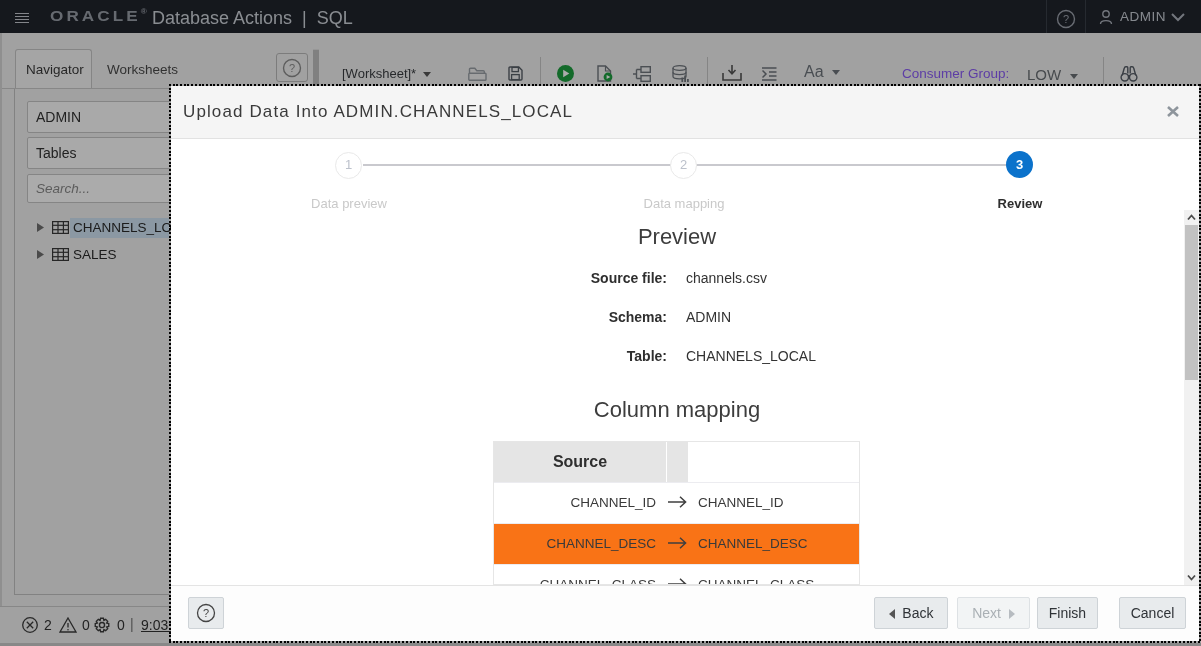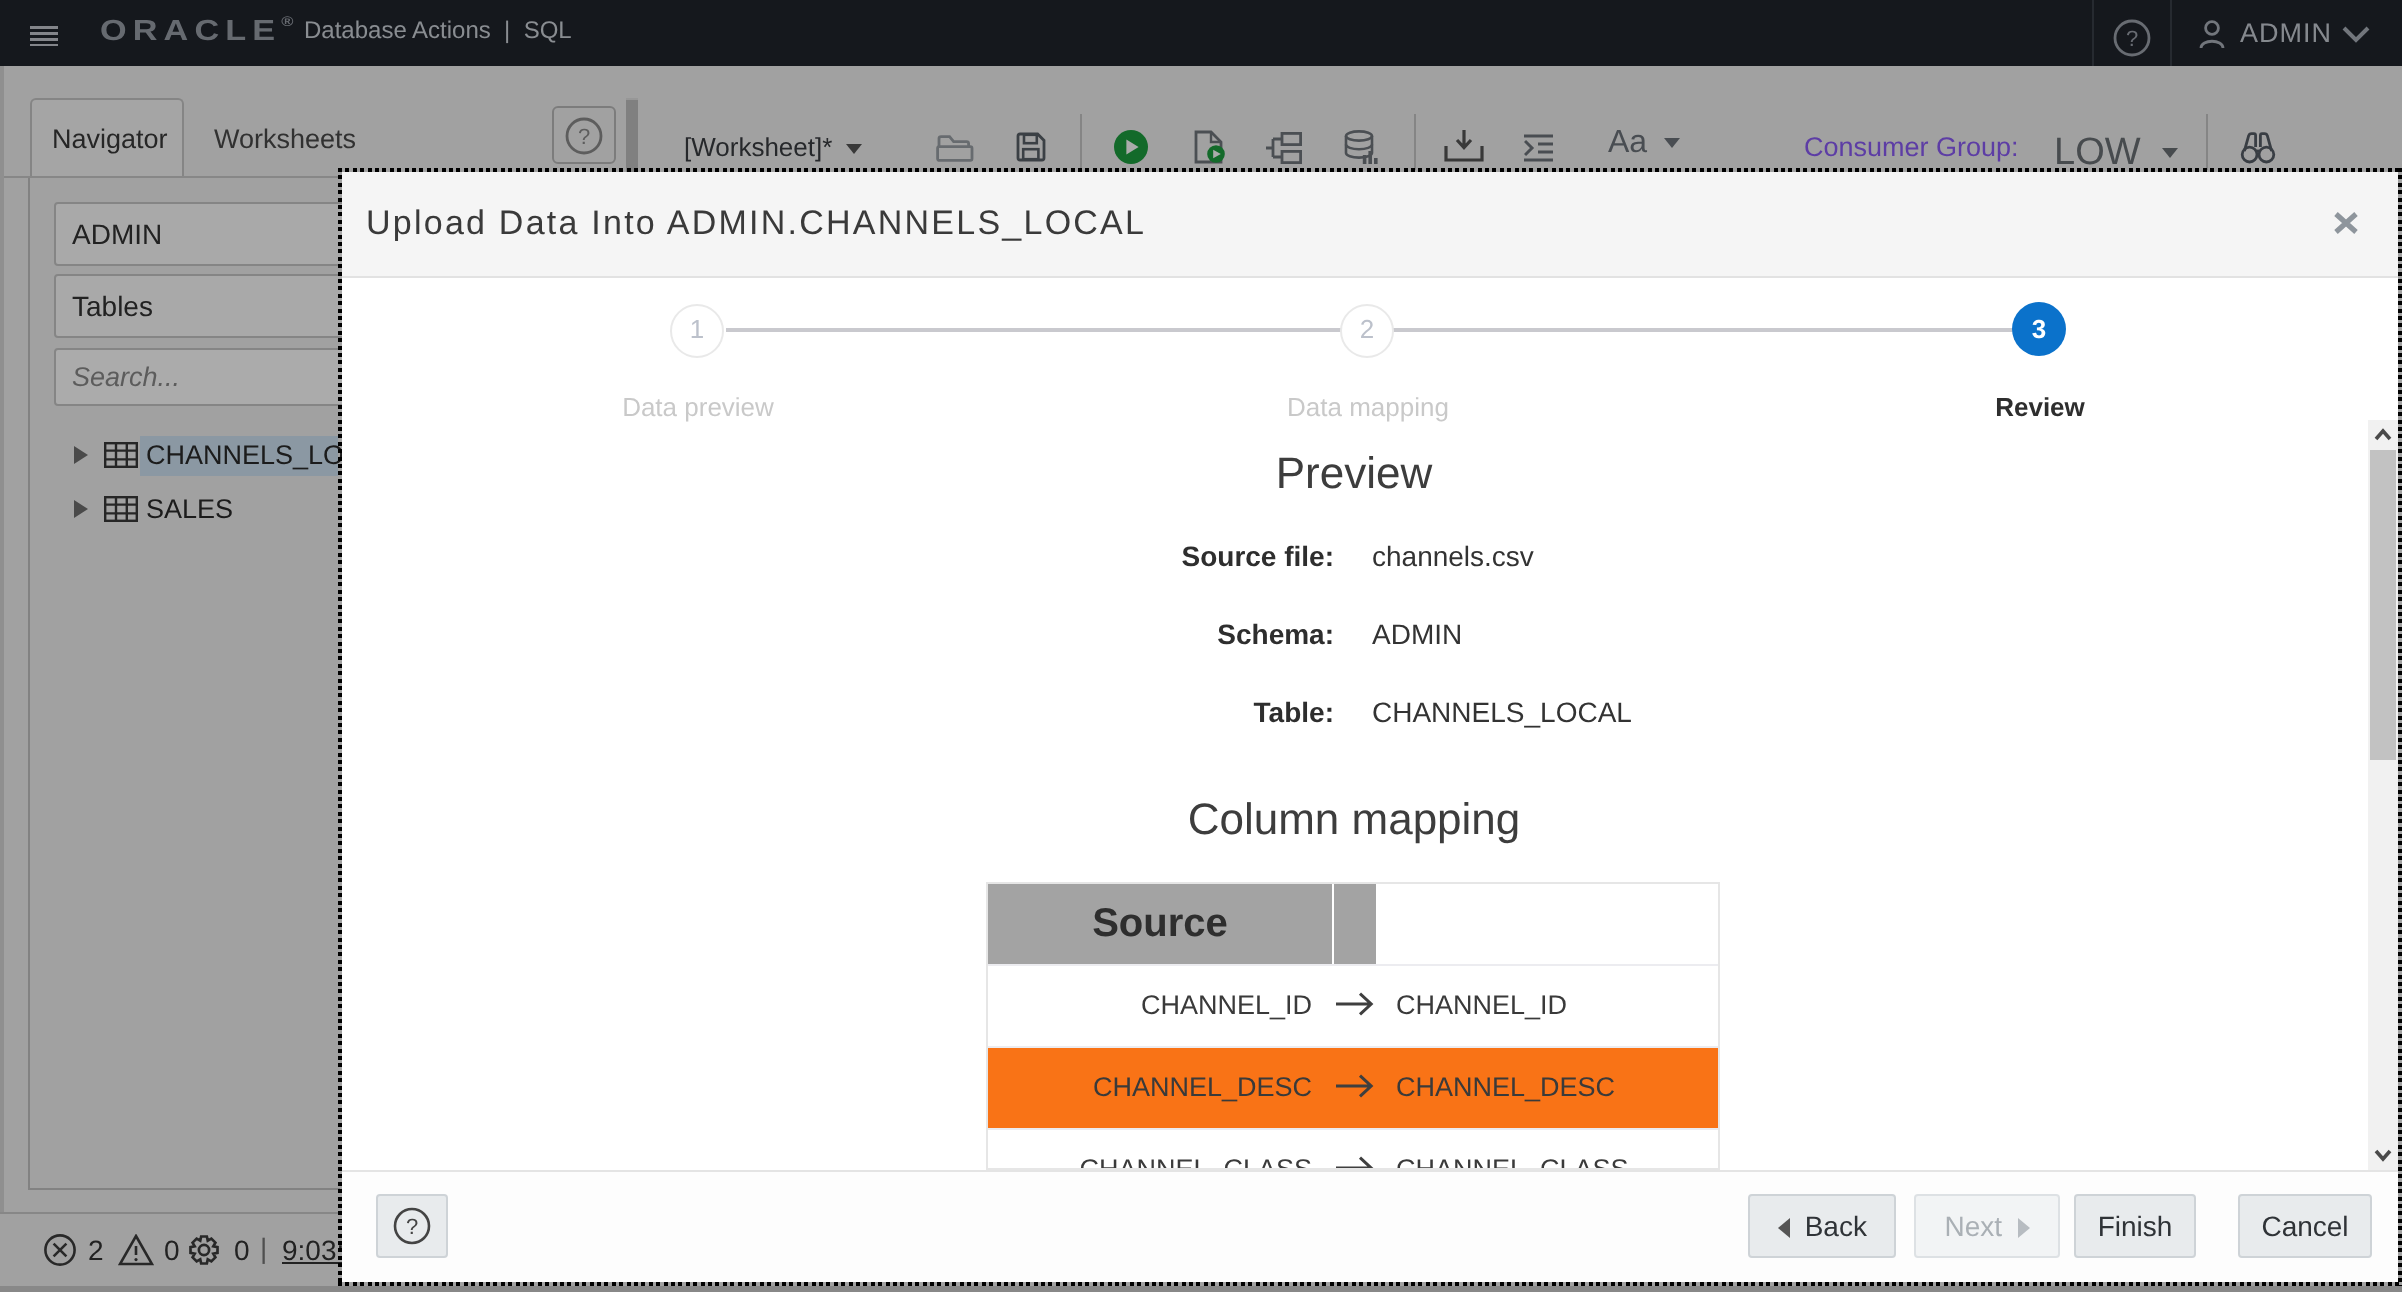--- a/index.html
+++ b/index.html
@@ -6,21 +6,21 @@
   body{width:1201px;height:646px;overflow:hidden;font-family:"Liberation Sans",sans-serif;}
   .page{position:relative;width:1201px;height:646px;background:#f1f1f1;overflow:hidden;}
   .abs{position:absolute;}
 
   
   .topbar{position:absolute;left:0;top:0;width:1201px;height:33px;background:#20242c;}
   .burger{position:absolute;left:15px;top:12.5px;width:14px;height:10.5px;
     background:repeating-linear-gradient(to bottom,#c3c7ce 0,#c3c7ce 1.4px,transparent 1.4px,transparent 3px);}
   .ologo{position:absolute;left:50px;top:8px;font-size:14.5px;font-weight:bold;color:#999fa8;
     letter-spacing:2.6px;transform:scaleX(1.18);transform-origin:left center;}
-  .htext{position:absolute;top:8px;font-size:12px;color:#cdd2d9;}
+  .htext{position:absolute;top:8px;font-size:18px;color:#cdd2d9;}
   .hsep{position:absolute;top:0;width:1px;height:33px;background:#3a3f48;}
 
   
   .tabbar-border{position:absolute;left:0;top:88px;width:318px;height:1px;background:#c9c9c9;}
   .tab-active{position:absolute;left:15px;top:49px;width:77px;height:39px;background:#f7f7f7;
     border:1px solid #c6c6c6;border-bottom:none;border-radius:3px 3px 0 0;box-sizing:border-box;}
   .tabtext{position:absolute;top:62px;font-size:13.5px;color:#3a3a3a;}
   .helpbtn{position:absolute;left:276px;top:53px;width:32px;height:29px;border:1px solid #b9b9b9;
     border-radius:3px;box-sizing:border-box;}
   .selbox{position:absolute;left:27px;width:278px;height:32px;background:#fdfdfd;border:1px solid #c6c6c6;
@@ -65,21 +65,21 @@
   .steplab{position:absolute;top:110px;font-size:13px;color:#c9c9c9;text-align:center;width:160px;}
 
   .mhead{position:absolute;width:400px;text-align:center;font-size:22px;color:#3d3d3d;}
   .flabel{position:absolute;width:200px;text-align:right;font-weight:bold;font-size:14px;color:#2e2e2e;}
   .fval{position:absolute;left:515px;font-size:14px;color:#333;}
 
   
   .cmtable{position:absolute;left:322px;top:355px;width:367px;height:144px;
     border:1px solid #e6e6e6;box-sizing:border-box;overflow:hidden;background:#fff;}
   .throw{position:absolute;left:0;top:0;width:367px;height:40px;}
-  .thcell{position:absolute;top:0;height:40px;background:#a3a3a3;font-weight:bold;font-size:20px;
+  .thcell{position:absolute;top:0;height:40px;background:#e5e5e5;font-weight:bold;font-size:16px;
     color:#2e2e2e;text-align:center;line-height:40px;}
   .trow{position:absolute;width:367px;height:41px;font-size:13.5px;color:#3a3a3a;}
   .tsrc{position:absolute;left:0;top:0;width:172px;height:41px;text-align:right;line-height:41px;box-sizing:border-box;padding-right:10px;}
   .tarrow{position:absolute;left:174px;top:12px;width:20px;height:16px;}
   .ttgt{position:absolute;left:204px;top:0;line-height:41px;}
 
   
   .mfooter{position:absolute;left:0;top:499px;width:1028px;height:56px;background:#fdfdfd;
     border-top:1px solid #e4e4e4;box-sizing:border-box;}
   .btn{position:absolute;top:12px;height:32px;background:#e8ebed;border:1px solid #ced3d7;
@@ -198,21 +198,21 @@
   <svg class="abs" style="left:722px;top:64px;" width="20" height="18" viewBox="0 0 20 18">
     <path d="M10 1 L10 9 M6.5 6 L10 9.8 L13.5 6" fill="none" stroke="#555" stroke-width="1.6"></path>
     <path d="M1 9 L1 16 L19 16 L19 9" fill="none" stroke="#555" stroke-width="1.6"></path>
   </svg>
   <svg class="abs" style="left:762px;top:67px;" width="15" height="14" viewBox="0 0 15 14">
     <path d="M0 1 L14.5 1 M7 5 L14.5 5 M7 9 L14.5 9 M0 13 L14.5 13" stroke="#6e747b" stroke-width="1.5"></path>
     <path d="M0.5 3.5 L4 7 L0.5 10.5" fill="none" stroke="#6e747b" stroke-width="1.5"></path>
   </svg>
   <div class="tb" style="left:804px;top:63px;font-size:16px;color:#6e747b;">Aa &nbsp;<span class="caret" style="border-top-color:#6e747b;"></span></div>
   <div class="tb" style="left:902px;top:66px;font-size:13.5px;color:#8b5cf6;">Consumer Group:</div>
-  <div class="tb" style="left:1027px;top:66px;font-size:19px;color:#6b7075;">LOW &nbsp;<span class="caret" style="border-top-color:#6b7075;"></span></div>
+  <div class="tb" style="left:1027px;top:66px;font-size:15px;color:#6b7075;">LOW &nbsp;<span class="caret" style="border-top-color:#6b7075;"></span></div>
   <div class="tbsep" style="left:1103px;"></div>
   <svg class="abs" style="left:1120px;top:66px;" width="18" height="16" viewBox="0 0 18 16">
     <path d="M2.2 9.5 L4.3 2 Q4.6 0.8 5.8 0.8 L7 0.8 Q7.8 0.8 7.8 1.8 L7.8 7.5" fill="none" stroke="#565d66" stroke-width="1.4"></path>
     <path d="M15.8 9.5 L13.7 2 Q13.4 0.8 12.2 0.8 L11 0.8 Q10.2 0.8 10.2 1.8 L10.2 7.5" fill="none" stroke="#565d66" stroke-width="1.4"></path>
     <circle cx="4.8" cy="11.3" r="3.7" fill="none" stroke="#565d66" stroke-width="1.4"></circle>
     <circle cx="13.2" cy="11.3" r="3.7" fill="none" stroke="#565d66" stroke-width="1.4"></circle>
     <path d="M7.8 9.5 L10.2 9.5" fill="none" stroke="#565d66" stroke-width="1.4"></path>
   </svg>
 
   <div class="statusbar"></div>

